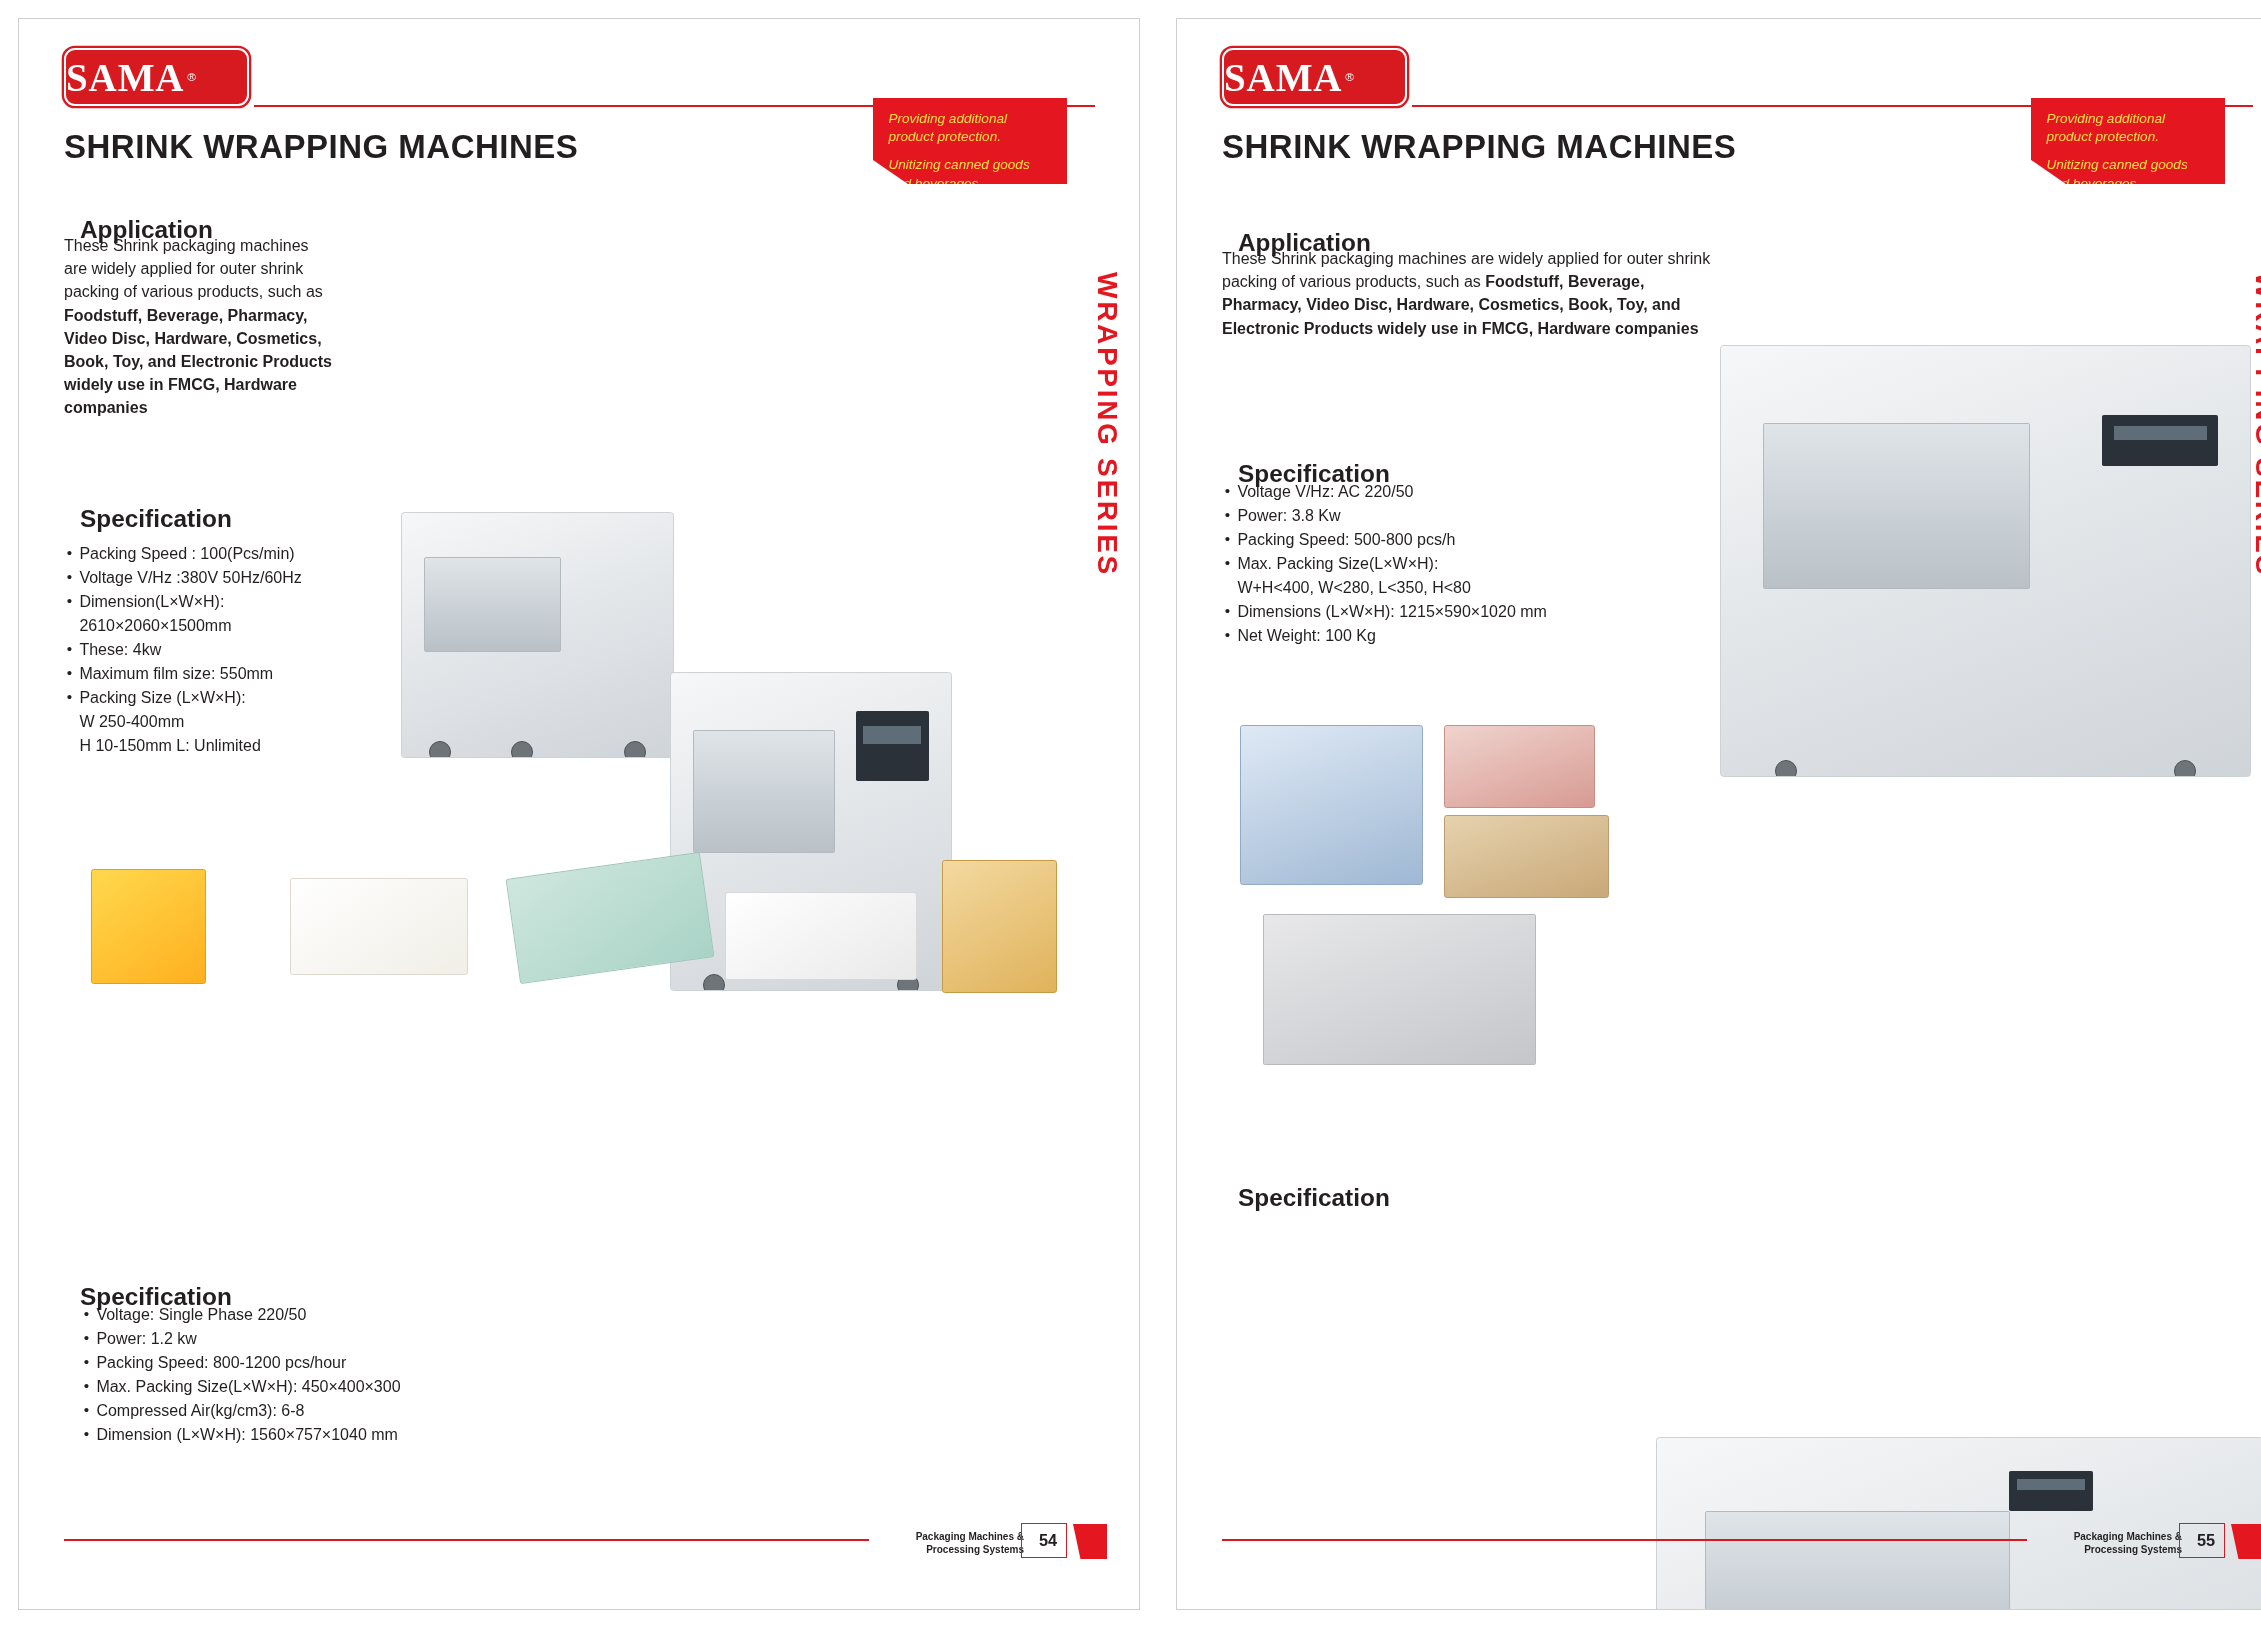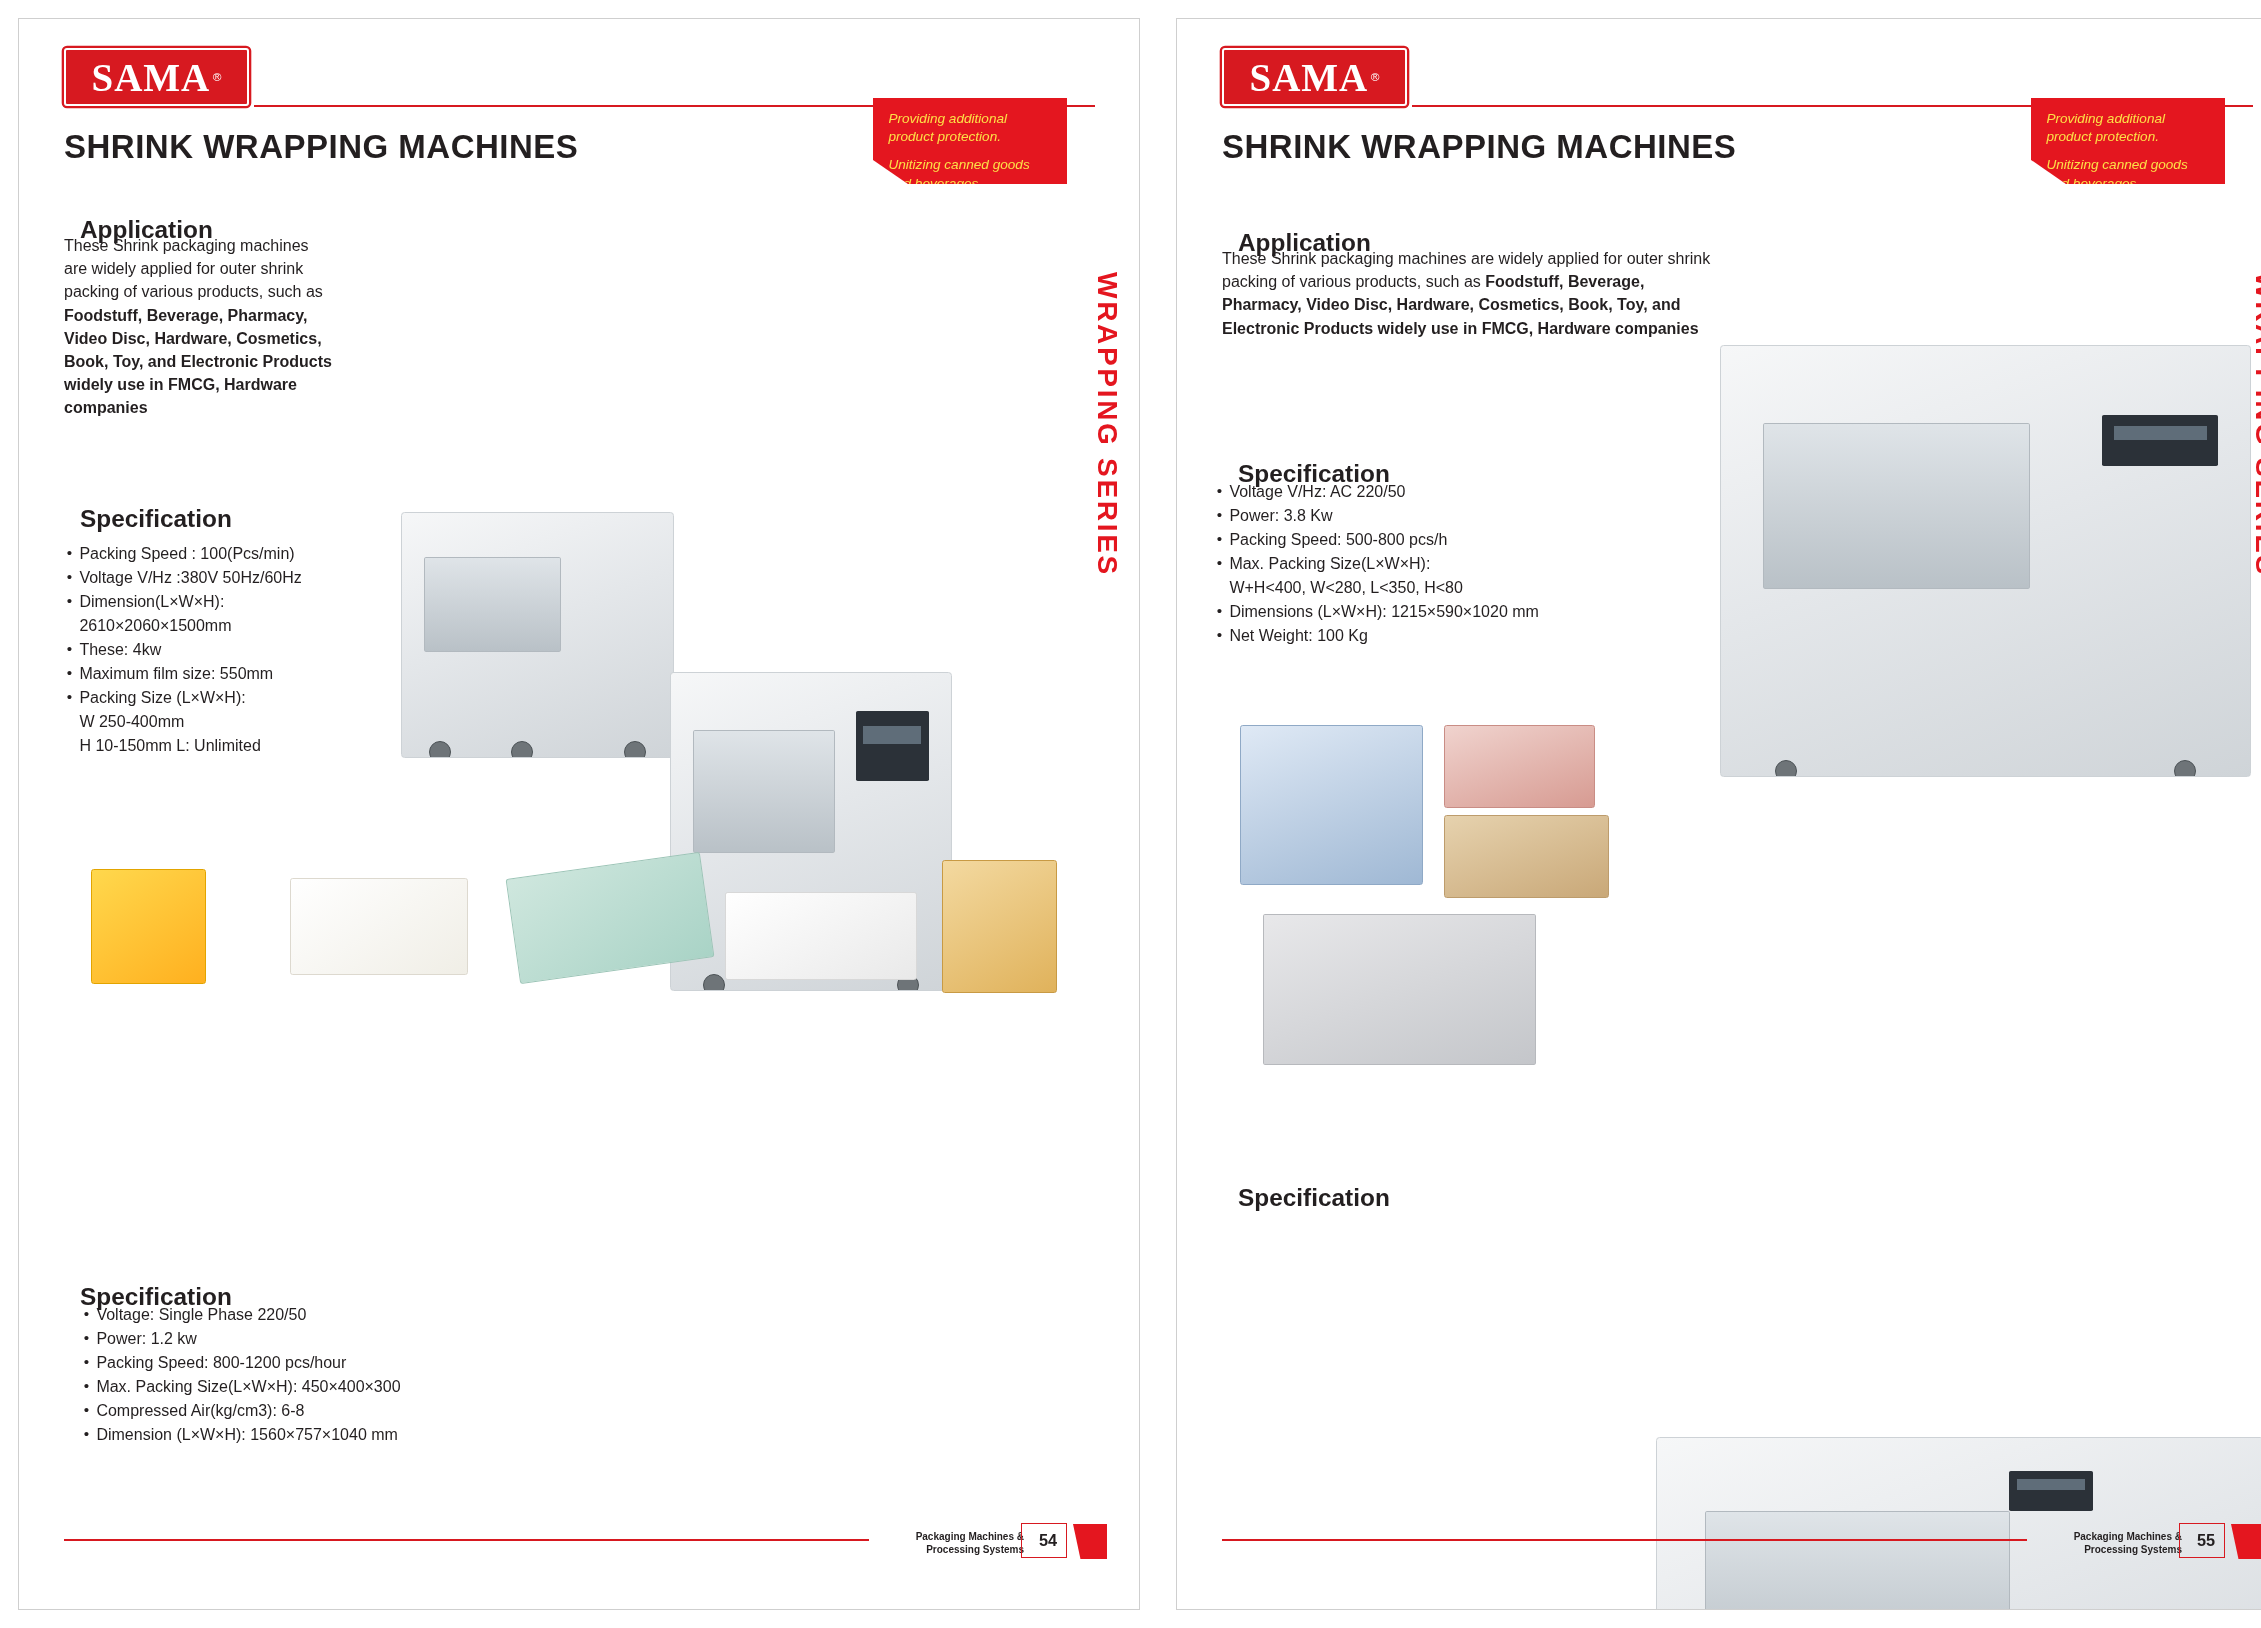--- a/index.html
+++ b/index.html
@@ -2,21 +2,21 @@
 <html style="font-size:7.2px"><head>
 <meta charset="utf-8">
 <style>
   html,body{margin:0;padding:0;background:#ffffff;}
   body{width:2306px;height:1628px;font-family:"Liberation Sans",sans-serif;color:#231f20;overflow:hidden;}
   .spread{position:relative;width:2306px;height:1628px;display:flex;gap:18px;padding:0;box-sizing:border-box;}
   .page{position:relative;width:1122px;height:1592px;margin:18px 0 0 18px;border:1.4px solid #cfcfcf;box-sizing:border-box;background:#fff;overflow:hidden;}
   .page.right{margin-left:18px;}
 
   
-  .logo{position:absolute;left:45px;top:29px;width:181px;height:54px;background:#d71920;border-radius:3px;border:2.3px solid #ffffff;box-shadow:0 0 0 2.3px #d71920;display:flex;align-items:center;justify-content:center;}
+  .logo{position:absolute;left:45px;top:29px;width:181px;height:54px;background:#d71920;border-radius:11px;border:2.3px solid #ffffff;box-shadow:0 0 0 2.3px #d71920;display:flex;align-items:center;justify-content:flex-start;}
   .logo .word{color:#ffffff;font-family:"Liberation Serif",serif;font-weight:bold;font-size:39px;letter-spacing:0.9px;line-height:1;}
   .logo .reg{color:#ffffff;font-size:11.8px;vertical-align:super;margin-left:2.7px;}
   .hdr-rule{position:absolute;left:235px;top:86px;width:841px;height:2.3px;background:#d71920;}
 
   .page-title{position:absolute;left:45px;top:109px;font-size:33px;font-weight:bold;letter-spacing:0.5px;color:#231f20;}
 
   
   .ribbon{position:absolute;right:72px;top:79px;width:194px;height:86px;background:#e4161f;color:#fde047;font-style:italic;font-size:13.6px;line-height:1.35;padding:11.8px 15.4px 0 15.4px;box-sizing:border-box;clip-path:polygon(0 0,100% 0,100% 100%,18% 100%,0 72%);}
   .ribbon .l2{margin-top:10px;}
 
@@ -144,21 +144,21 @@
     </div>
 
     <div class="sidetext">WRAPPING SERIES</div>
 
     <h2 class="sec" style="position:absolute;left:45px;top:194px;">Application</h2>
     <div class="para" style="position:absolute;left:45px;top:228px;width:497px;">
       <span>These Shrink packaging machines are widely applied for outer shrink packing of various products, such as </span><b>Foodstuff, Beverage, Pharmacy, Video Disc, Hardware, Cosmetics, Book, Toy, and Electronic Products widely use in FMCG, Hardware companies</b>
     </div>
 
     <h2 class="sec" style="position:absolute;left:45px;top:425px;">Specification</h2>
-    <ul class="spec" style="position:absolute;left:37px;top:461px;width:461px;">
+    <ul class="spec" style="position:absolute;left:45px;top:461px;width:461px;">
       <li>Voltage V/Hz: AC 220/50</li>
       <li>Power: 3.8 Kw</li>
       <li>Packing Speed: 500-800 pcs/h</li>
       <li>Max. Packing Size(L×W×H):</li>
       <li class="sub">W+H&lt;400, W&lt;280, L&lt;350, H&lt;80</li>
       <li>Dimensions (L×W×H):  1215×590×1020 mm</li>
       <li>Net Weight: 100 Kg</li>
     </ul>
 
     <div class="img mach" style="left:543px;top:326px;width:529px;height:430px;">

